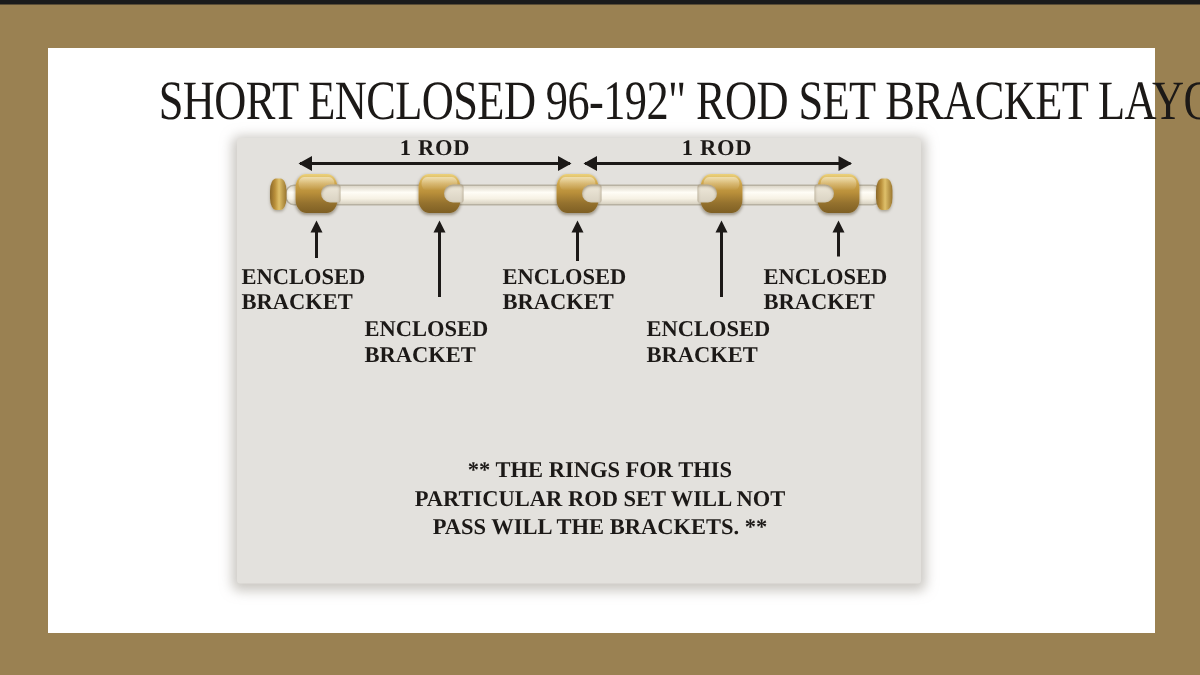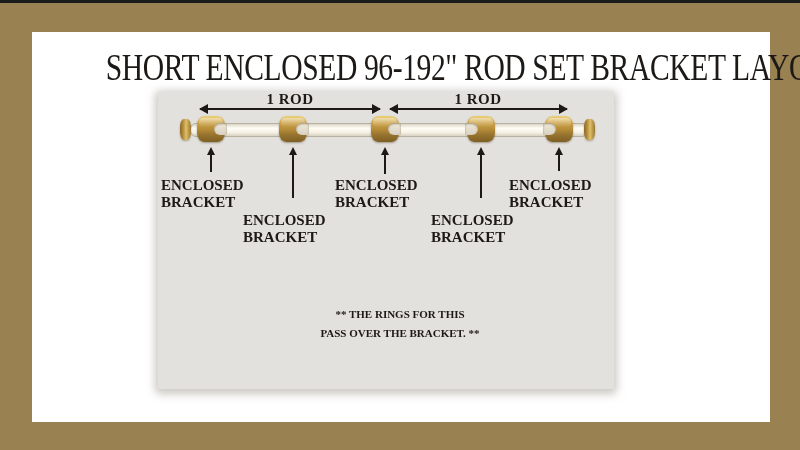--- a/index.html
+++ b/index.html
@@ -69,21 +69,21 @@
   .varrow.v4{left:322px;top:62px;height:44px;}
   .varrow.v5{left:400px;top:62px;height:17px;}
   
   .blabel{position:absolute;width:100px;text-align:left;
     font-weight:bold;font-size:15px;line-height:17px;}
   .blabel.l1{left:3px;top:85px;}   .blabel.l2{left:85px;top:120px;}
   .blabel.l3{left:177px;top:85px;} .blabel.l4{left:273px;top:120px;}
   .blabel.l5{left:351px;top:85px;}
   
   .note{position:absolute;left:111px;top:213px;width:262px;text-align:center;
-    font-weight:bold;font-size:11px;line-height:19px;}
+    font-weight:bold;font-size:15px;line-height:19px;}
 </style>
 </head>
 <body>
 
 <div class="page">
   <div class="top-strip"></div>
   <div class="white-area"></div>
   <h1 class="title">SHORT ENCLOSED 96-192" ROD SET BRACKET LAYOUT</h1>
 
   <div class="panel">
@@ -110,17 +110,18 @@
     <div class="varrow v5"></div>
 
     <div class="blabel l1">ENCLOSED BRACKET</div>
     <div class="blabel l2">ENCLOSED BRACKET</div>
     <div class="blabel l3">ENCLOSED BRACKET</div>
     <div class="blabel l4">ENCLOSED BRACKET</div>
     <div class="blabel l5">ENCLOSED BRACKET</div>
 
     <div class="note">
       <div>** THE RINGS FOR THIS</div>
-      <div>PASS OVER THE BRACKET. **</div>
+      <div>PARTICULAR ROD SET WILL NOT</div>
+      <div>PASS WILL THE BRACKETS. **</div>
     </div>
 
   </div>
 </div>
 
 </body></html>

